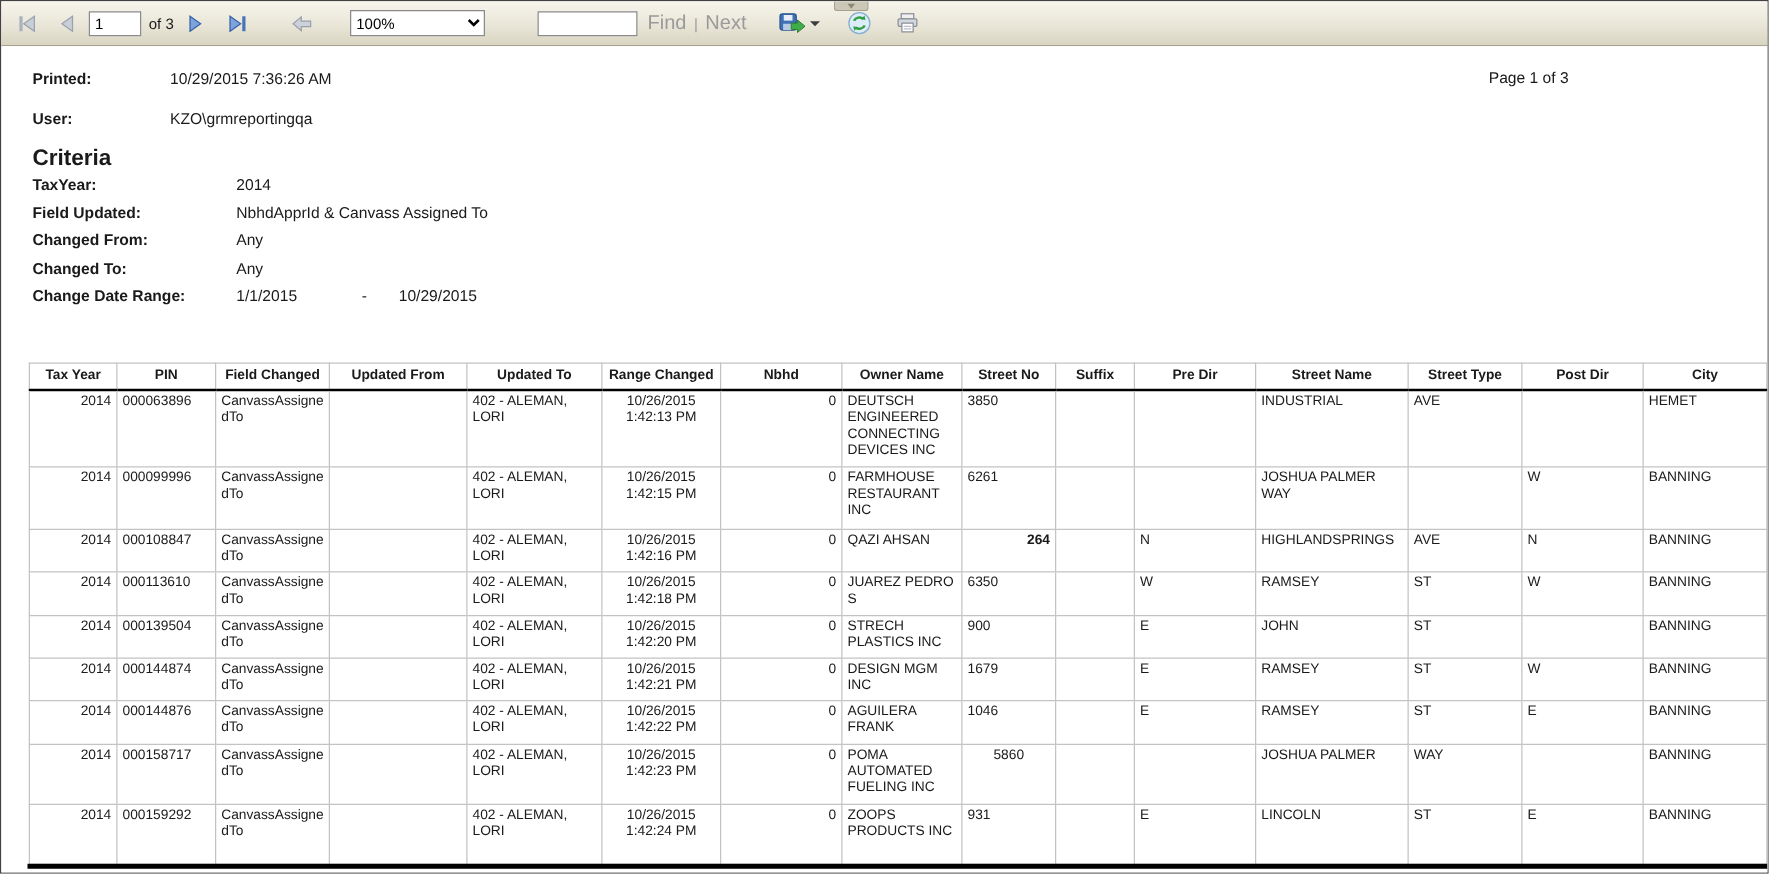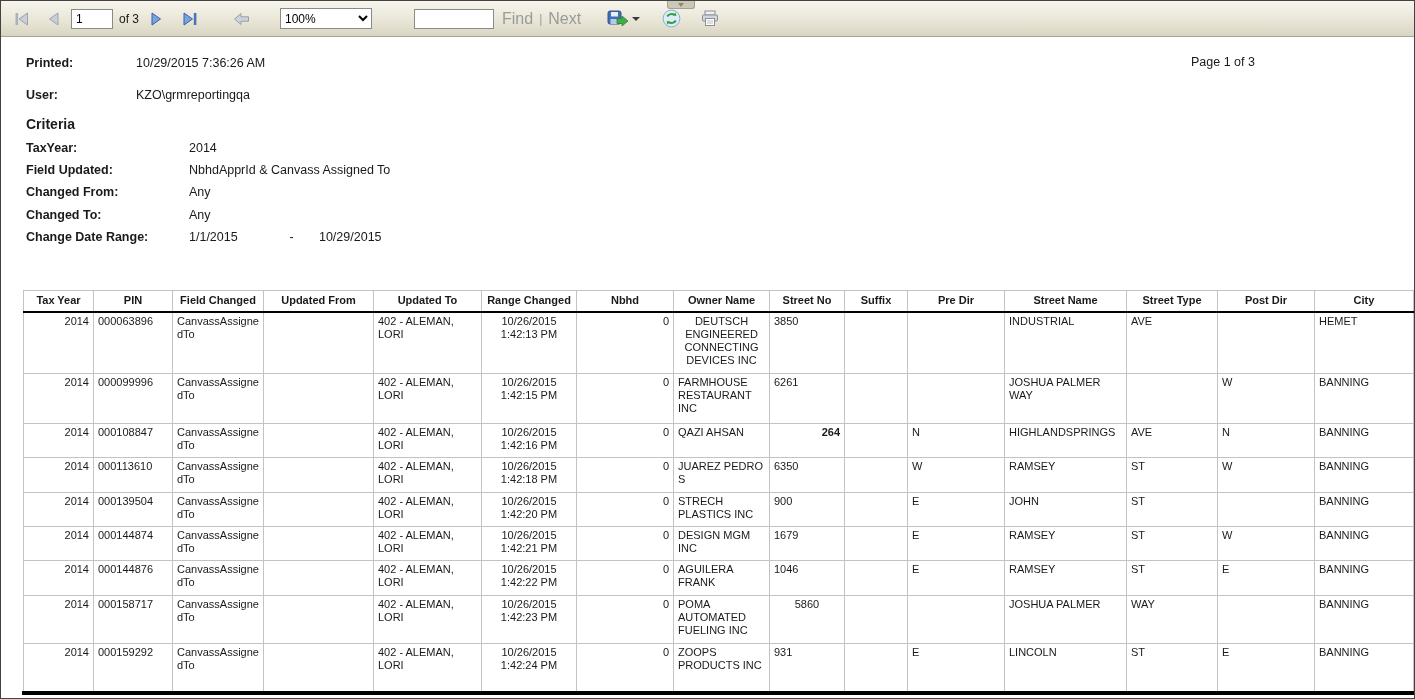--- a/index.html
+++ b/index.html
@@ -27,40 +27,40 @@
   }
   .tbtn { background: transparent; border: 1px solid transparent; padding: 2px 3px;
     display: inline-flex; align-items: center; cursor: pointer; }
   .tb-sep { display:inline-block; width: 1px; }
   .page-input {
     width: 42px; height: 20px; border: 1px solid #8a8a8a; font: 12px "Liberation Sans", sans-serif;
     padding: 1px 4px; margin: 0 6px 0 6px; background: #fff;
   }
   .of-label { font-size: 12px; color: #1a1a1a; margin-right: 6px; }
   .zoom-select {
-    width: 92px; height: 21px; font: 12px "Liberation Sans", sans-serif;
+    width: 108px; height: 21px; font: 12px "Liberation Sans", sans-serif;
     margin-left: 26px; border: 1px solid #8a8a8a; background: #fff;
   }
   .find-input {
     width: 80px; height: 20px; border: 1px solid #8a8a8a; font: 12px "Liberation Sans", sans-serif;
     margin-left: 42px; padding: 1px 4px; background: #fff;
   }
   .findnext { font-size: 16px; color: #9a9a9a; margin-left: 8px; text-decoration: none; cursor: pointer; }
   .findnext-sep { font-size: 12px; color: #9a9a9a; margin-left: 6px; margin-right: -2px; }
   .caret { width: 0; height: 0; border-left: 4px solid transparent; border-right: 4px solid transparent;
     border-top: 4px solid #3c3c3c; margin-left: 3px; }
   
   .report-area { position: relative; height: 661px; width: 100%; background: #fff; overflow: hidden;
     color: #1a1a1a; }
   .abs { position: absolute; white-space: nowrap; }
   .lbl { font-weight: bold; font-size: 12.5px; }
   .val { font-size: 12.5px; }
   .report-title { left: 0; right: 0; top: 17px; text-align: center; font-size: 15.5px; font-weight: bold; }
   .page-label { left: 1190px; top: 18px; font-size: 12.5px; }
-  .criteria-heading { left: 25px; top: 79px; font-size: 14px; font-weight: bold; }
+  .criteria-heading { left: 25px; top: 79px; font-size: 18px; font-weight: bold; }
   .c-label { left: 25px; font-weight: bold; font-size: 12.5px; }
   .c-value { left: 188px; font-size: 12.5px; }
   .dr-from { display: inline-block; width: 97px; }
   .dr-dash { display: inline-block; width: 26px; }
   
   .table-wrap { position: absolute; left: 22px; top: 253px; width: 1391px; }
   table { border-collapse: collapse; table-layout: fixed; width: 1390px; background: #fff; }
   th, td { border: 1px solid #c3c3c3; padding: 2px 4px; font-size: 11px; line-height: 13px;
     overflow: hidden; word-wrap: break-word; overflow-wrap: break-word; }
   th { font-weight: bold; text-align: center; border-bottom: 2px solid #000; height: 21px;
@@ -218,21 +218,21 @@
           </thead>
           <tbody>
             <tr style="height: 62px;">
               <td style="text-align: right;">2014</td>
               <td style="text-align: left;">000063896</td>
               <td style="text-align: left;">CanvassAssignedTo</td>
               <td style="text-align: left;"></td>
               <td style="text-align: left;">402 - ALEMAN, LORI</td>
               <td style="text-align: center;">10/26/2015 1:42:13 PM</td>
               <td style="text-align: right;">0</td>
-              <td style="text-align: center;">DEUTSCH ENGINEERED CONNECTING DEVICES INC</td>
+              <td style="text-align: left;">DEUTSCH ENGINEERED CONNECTING DEVICES INC</td>
               <td style="text-align: left;">3850</td>
               <td style="text-align: left;"></td>
               <td style="text-align: left;"></td>
               <td style="text-align: left;">INDUSTRIAL</td>
               <td style="text-align: left;">AVE</td>
               <td style="text-align: left;"></td>
               <td style="text-align: left;">HEMET</td>
             </tr>
             <tr style="height: 50px;">
               <td style="text-align: right;">2014</td>

